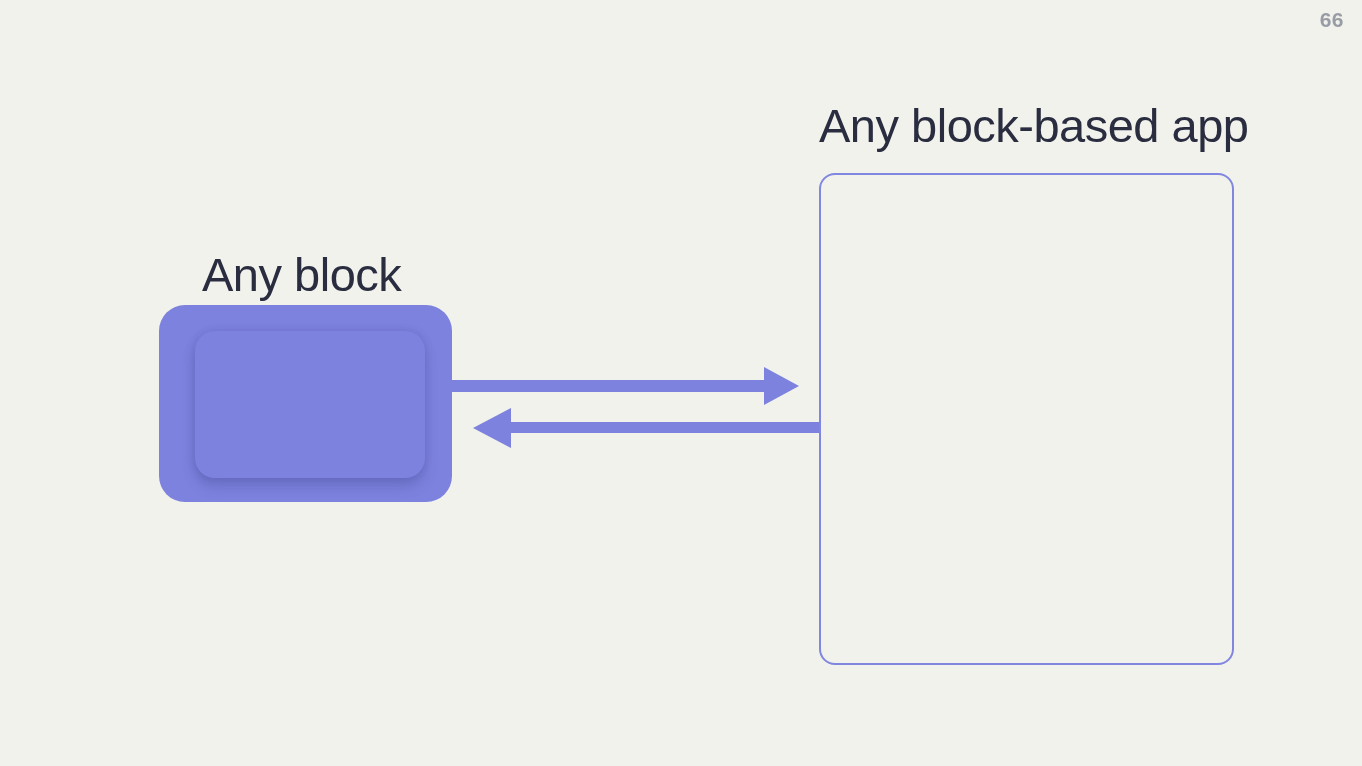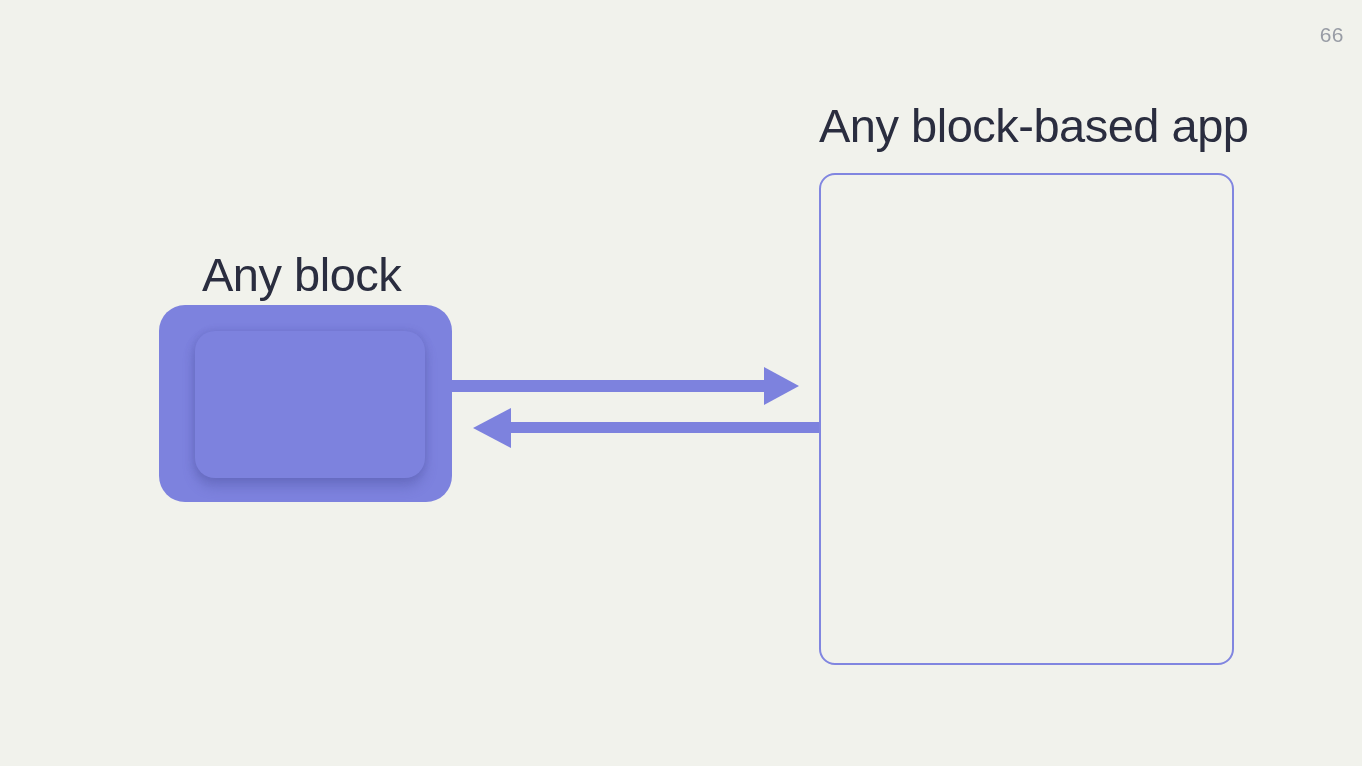--- a/index.html
+++ b/index.html
@@ -11,24 +11,24 @@
   .slide {
     position: relative;
     width: 1362px;
     height: 766px;
     background: #f1f2ec;
     overflow: hidden;
     margin: 0 auto;
   }
   .page-number {
     position: absolute;
-    top: 23px;
+    top: 8px;
     right: 18px;
     font-size: 21px;
-    font-weight: 400;
+    font-weight: 700;
     color: #989ca5;
     letter-spacing: 0.5px;
     text-align: right;
   }
   .label {
     position: absolute;
     font-size: 47px;
     font-weight: 500;
     color: #2a2d3f;
     letter-spacing: -0.5px;

